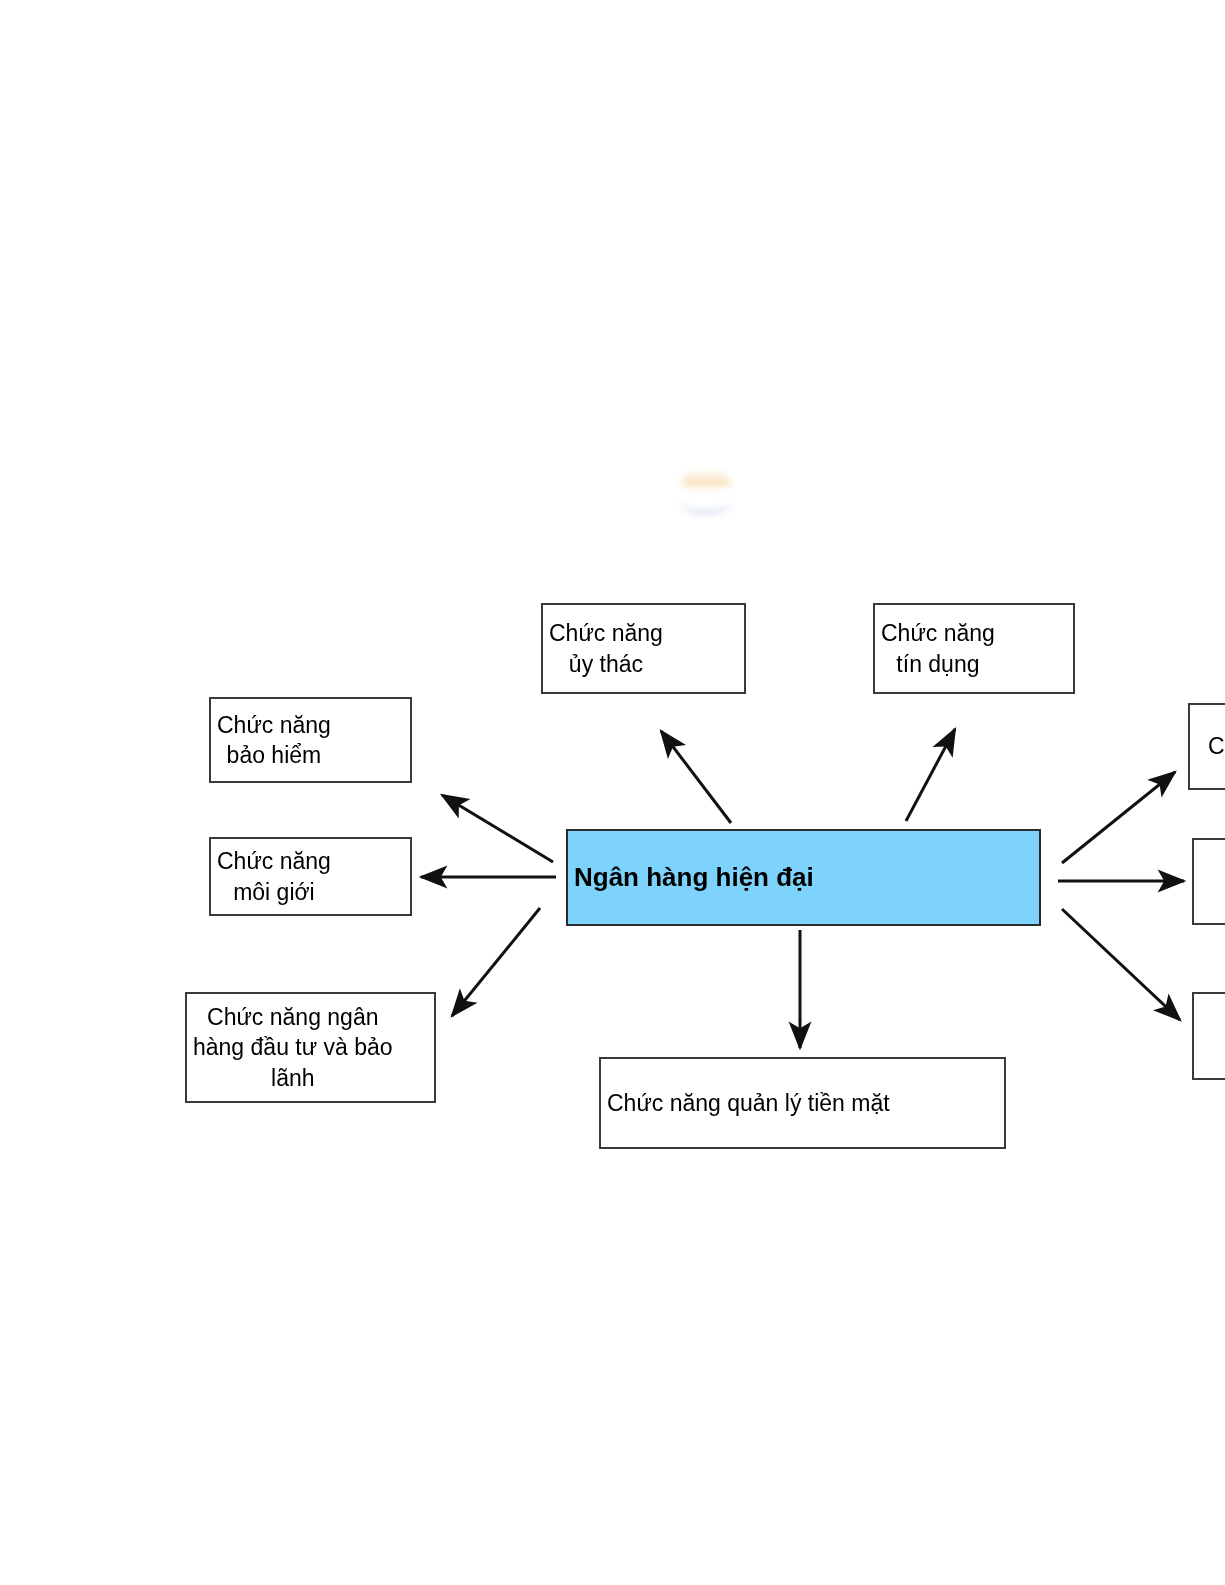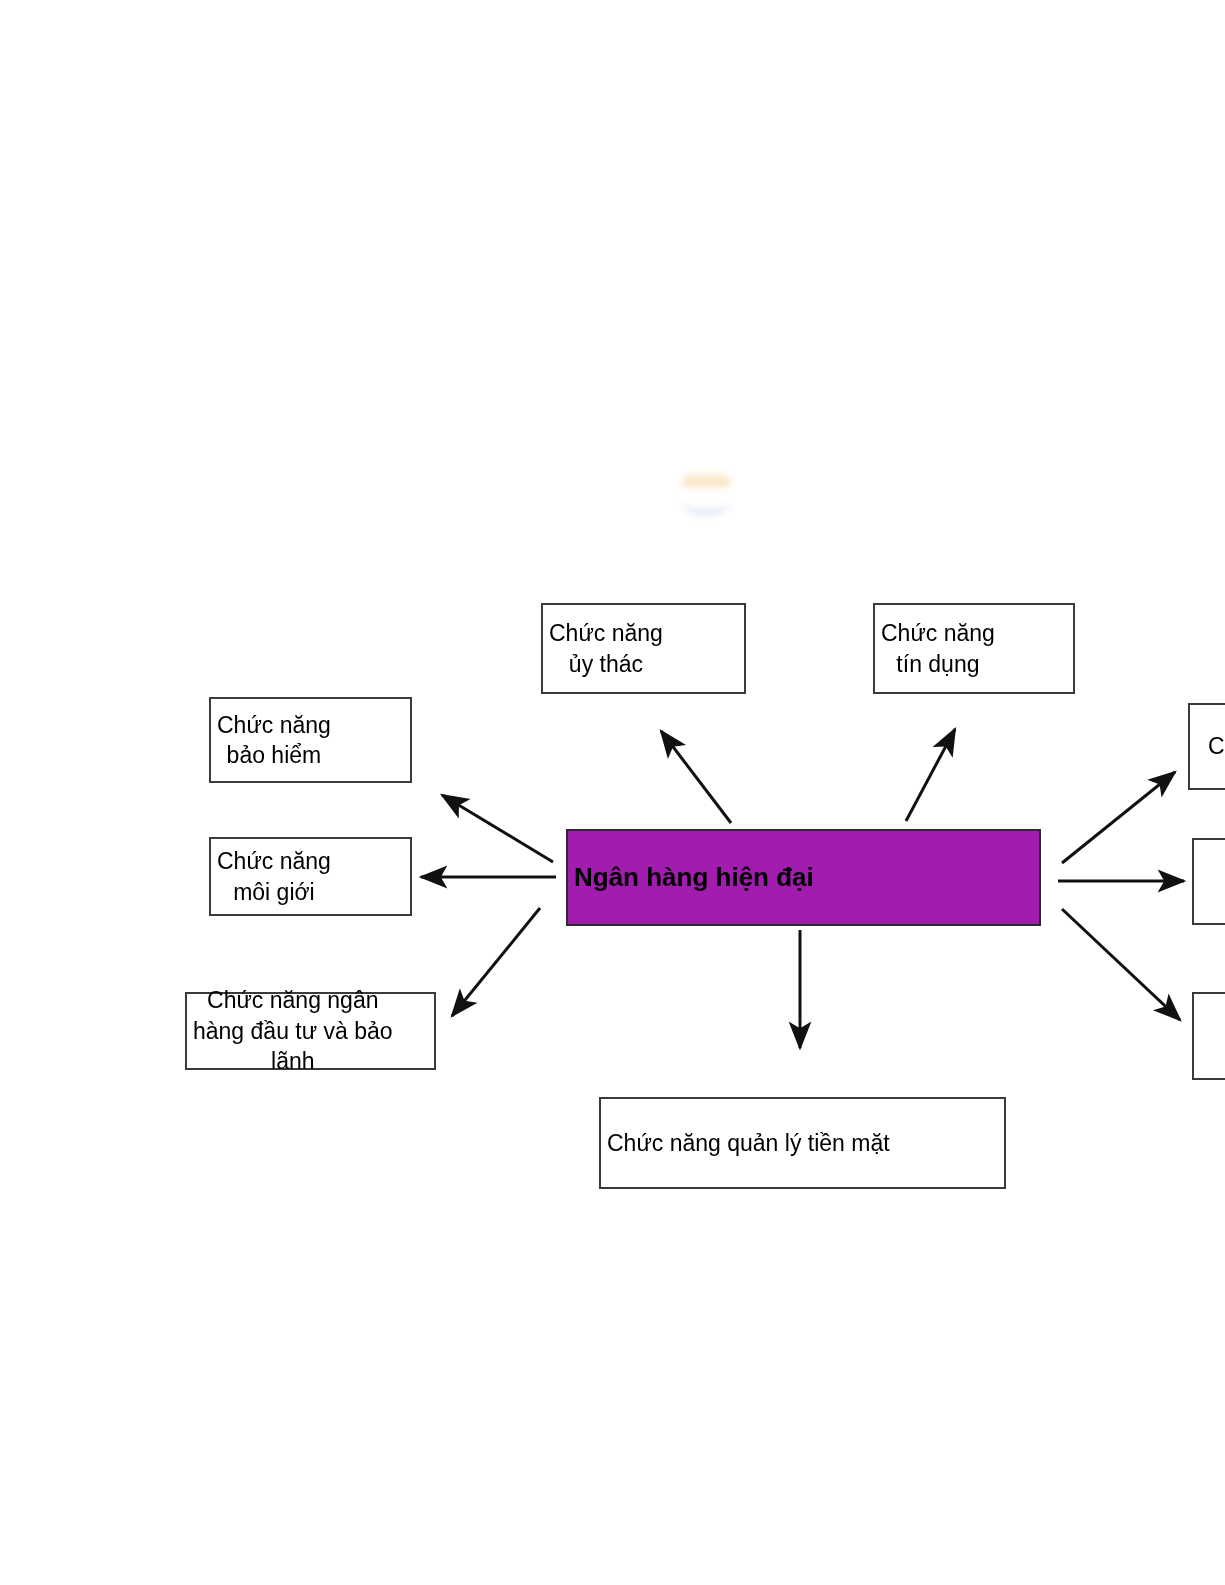--- a/index.html
+++ b/index.html
@@ -22,21 +22,21 @@
     background: #ffffff;
     display: flex;
     align-items: center;
     text-align: center;
     color: #000000;
     font-size: 23px;
     line-height: 1.32;
     padding: 2px 6px;
   }
   .node.center-node {
-    background: #a21caf;
+    background: #7dd3fc;
     border: 2px solid #2b2b2b;
     font-weight: bold;
     font-size: 26px;
   }
   .node .label {
     display: block;
     white-space: pre-line;
   }
   
   .node.clipped {
@@ -141,27 +141,27 @@
   <div class="node" style="left:209px; top:697px; width:203px; height:86px;">
     <span class="label">Chức năng
 bảo hiểm</span>
   </div>
 
   <div class="node" style="left:209px; top:837px; width:203px; height:79px;">
     <span class="label">Chức năng
 môi giới</span>
   </div>
 
-  <div class="node" style="left:185px; top:992px; width:251px; height:78px;">
+  <div class="node" style="left:185px; top:992px; width:251px; height:111px;">
     <span class="label">Chức năng ngân
 hàng đầu tư và bảo
 lãnh</span>
   </div>
 
-  <div class="node" style="left:599px; top:1057px; width:407px; height:92px;margin-top:40px;">
+  <div class="node" style="left:599px; top:1057px; width:407px; height:92px;">
     <span class="label">Chức năng quản lý tiền mặt</span>
   </div>
 
   <div class="node clipped" style="left:1188px; top:703px; width:60px; height:87px;">
     <span class="label">C</span>
   </div>
 
   <div class="node clipped" style="left:1192px; top:838px; width:60px; height:87px;">
     <span class="label"></span>
   </div>

